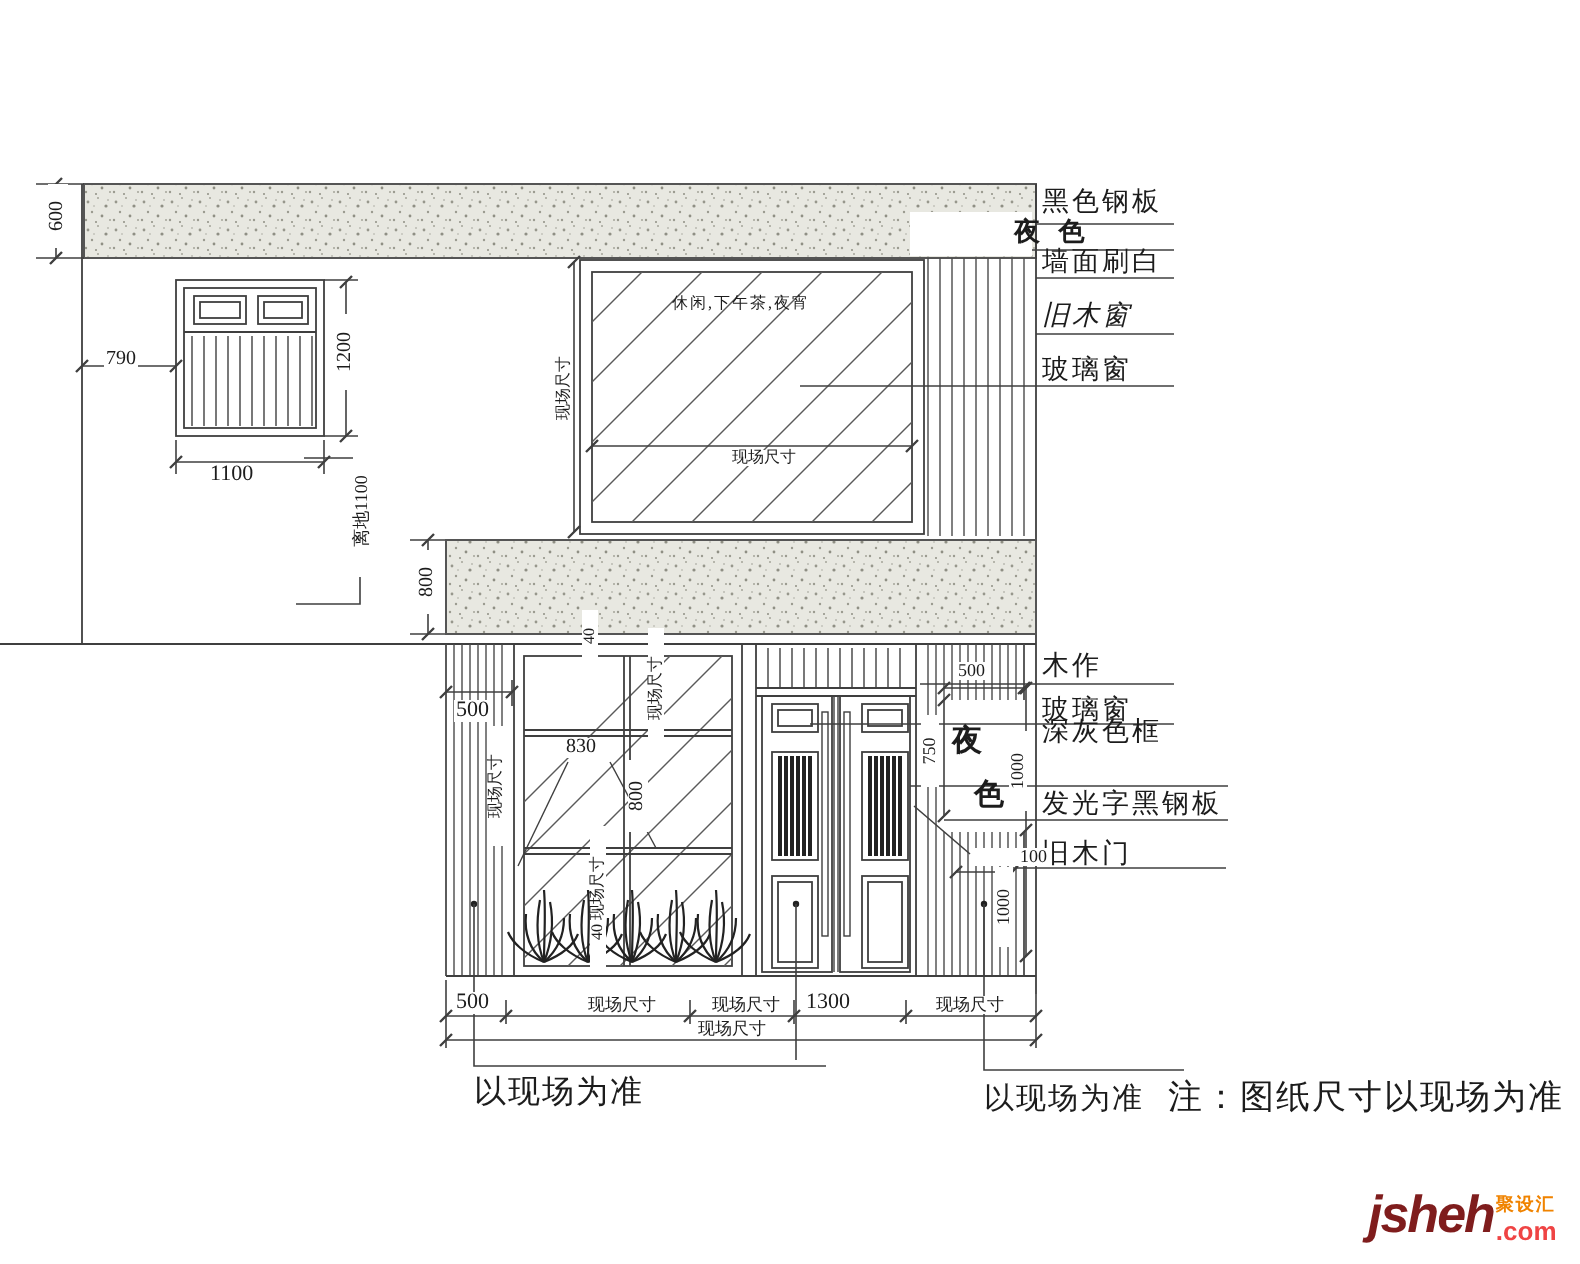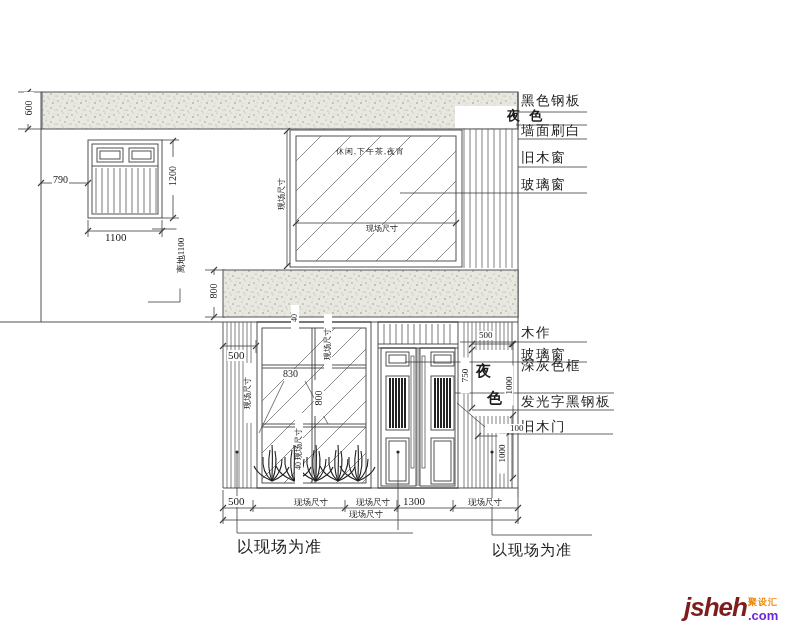--- a/index.html
+++ b/index.html
@@ -318,21 +318,21 @@
       <path d="M492 452 V535 H592"></path>
     </g>
   </svg>
 
   <div class="t dim rot f10" style="left:13px;top:103px;width:30px;">600</div>
   <div class="t f8" style="left:336px;top:111px;letter-spacing:1px;margin-top:36px;">休闲,下午茶,夜宵</div>
   <div class="t f13" style="left:472px;top:109px;letter-spacing:3px;font-weight:bold;margin-left:35px;">夜 色</div>
 
   <div class="t lbl" style="left:521px;top:93px;">黑色钢板</div>
   <div class="t lbl" style="left:521px;top:123px;">墙面刷白</div>
-  <div class="t lbl" style="left:521px;top:150px;">旧木窗</div>
+  <div class="t lbl" style="left:521px;top:150px;font-style:italic;">旧木窗</div>
   <div class="t lbl" style="left:521px;top:177px;">玻璃窗</div>
 
   <div class="t dim f10" style="left:52px;top:175px;">790</div>
   <div class="t dim rot f10" style="left:154px;top:171px;width:36px;">1200</div>
   <div class="t dim f11" style="left:104px;top:232px;">1100</div>
   <div class="t dim rot f9" style="left:148px;top:251px;width:64px;">离地1100</div>
   <div class="t dim rot f10" style="left:198px;top:286px;width:30px;">800</div>
 
 
   <div class="t dim rot f8" style="left:252px;top:190px;width:58px;">现场尺寸</div>
@@ -362,22 +362,23 @@
 
   <div class="t dim f11" style="left:227px;top:496px;">500</div>
   <div class="t dim f85" style="left:293px;top:498px;">现场尺寸</div>
   <div class="t dim f85" style="left:355px;top:498px;">现场尺寸</div>
   <div class="t dim f11" style="left:402px;top:496px;">1300</div>
   <div class="t dim f85" style="left:467px;top:498px;">现场尺寸</div>
   <div class="t dim f85" style="left:348px;top:510px;">现场尺寸</div>
 
   <div class="t f16" style="left:237px;top:538px;letter-spacing:1px;">以现场为准</div>
   <div class="t f15" style="left:492px;top:542px;letter-spacing:1px;">以现场为准</div>
+  <div class="t f17" style="left:584px;top:539px;letter-spacing:1px;">注：图纸尺寸以现场为准</div>
 
   <div id="logo">
     <span class="word" style="color:#7f1d1d;">jsheh</span>
     <span class="col">
       <span class="cn" style="color:#f08300;">聚设汇</span>
-      <span class="tld" style="color:#6d28d9;">.com</span>
+      <span class="tld" style="color:#ef4444;">.com</span>
     </span>
   </div>
 
 </div>
 
 </body></html>

